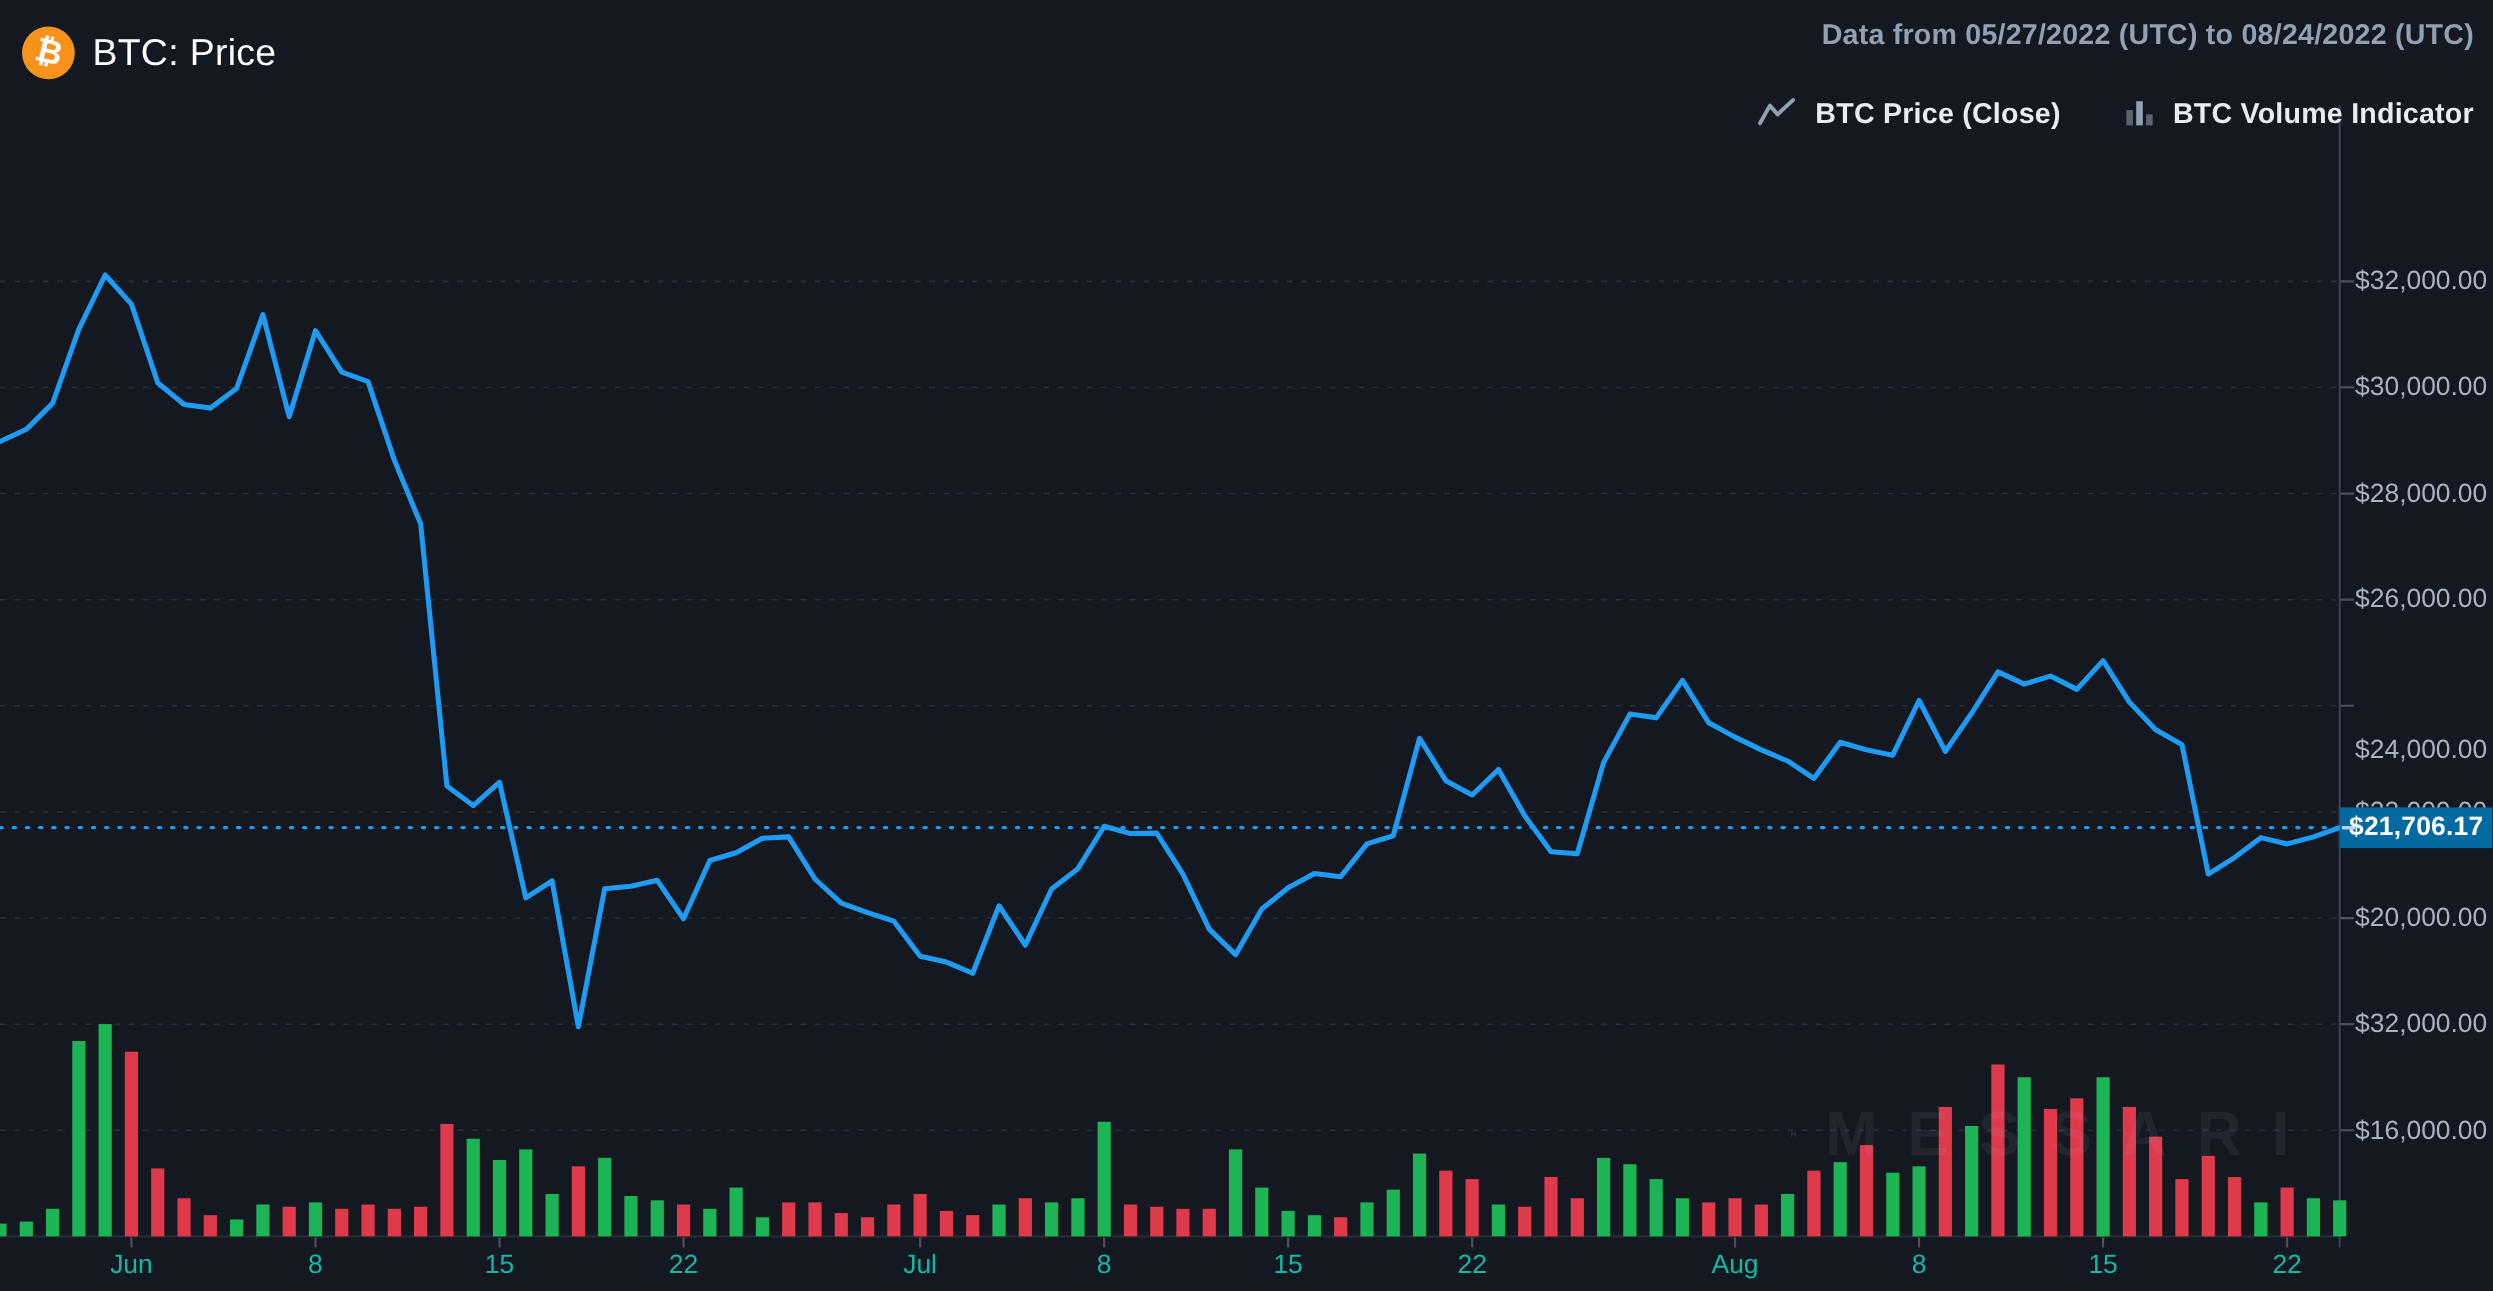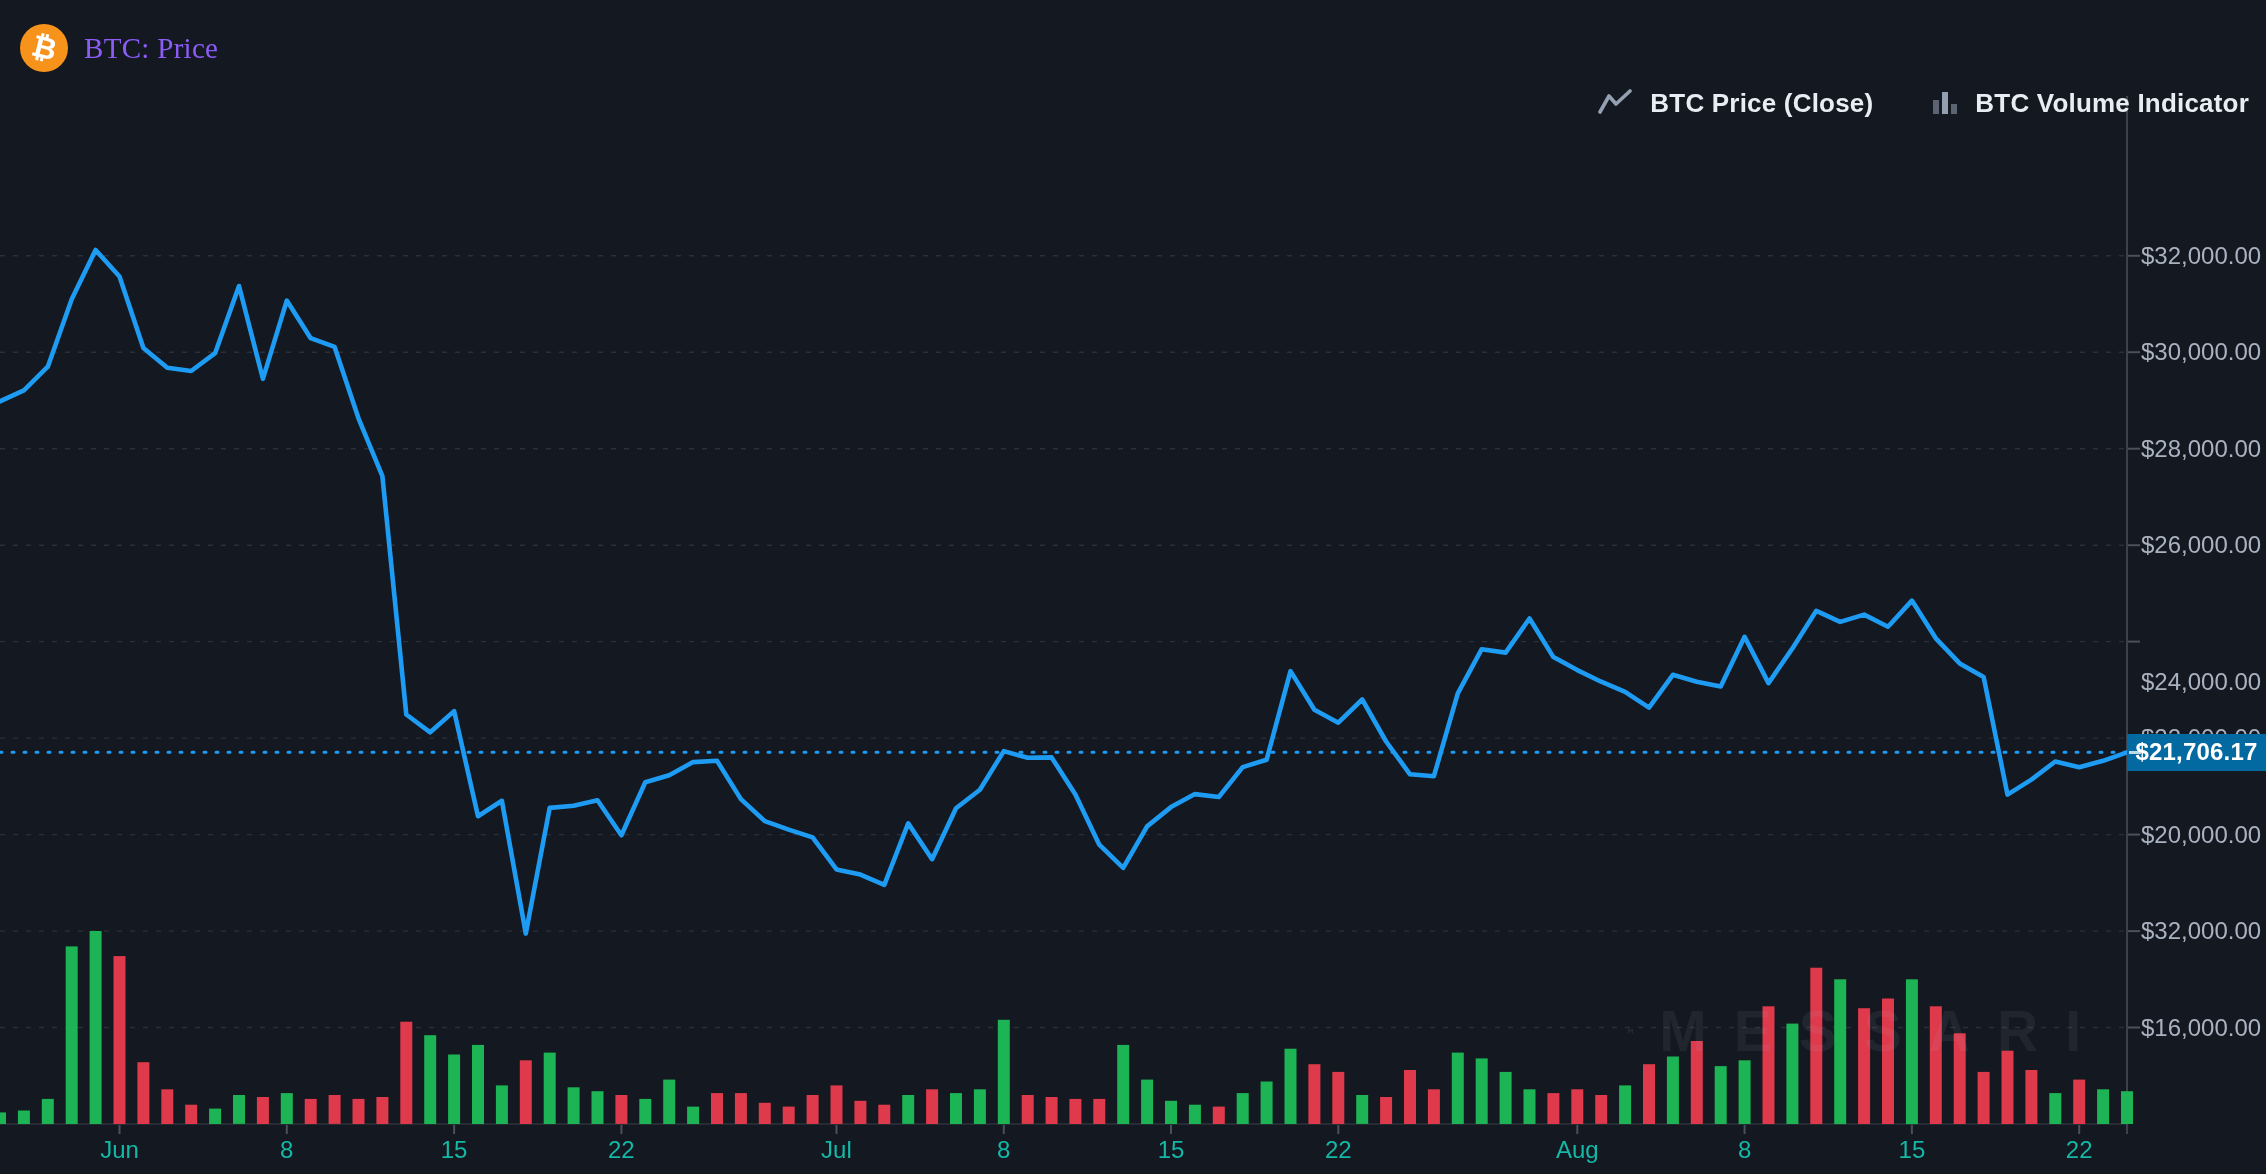--- a/index.html
+++ b/index.html
@@ -13,21 +13,21 @@
   
   .header { position:absolute; top:0; left:0; width:2266px; height:96px; }
   .brand { position:absolute; left:20px; top:24px; display:flex; align-items:center; gap:16px; }
   .btc-logo {
     width:48px; height:48px; border-radius:50%;
     background:#f7931a; color:#ffffff;
     display:flex; align-items:center; justify-content:center;
     font-size:30px; font-weight:bold; transform:rotate(0deg);
   }
   .btc-logo span { display:block; transform:rotate(14deg); }
-  .page-title { font-size:29px; font-weight:500; color:#8b5cf6; letter-spacing:0.3px;font-family:Liberation Serif, serif; }
+  .page-title { font-size:34px; font-weight:500; color:#ffffff; letter-spacing:0.3px; }
   .date-range {
     position:absolute; right:17px; top:16px;
     font-size:26px; font-weight:bold; color:#93a0b2; letter-spacing:0.2px;
   }
   
   .legend {
     position:absolute; right:17px; top:88px;
     display:flex; align-items:center; gap:58px;
   }
   .legend-item { display:flex; gap:14px; cursor:pointer; }
@@ -230,20 +230,21 @@
     <div class="x-axis-label" style="left: 2034.2px;">22</div>
   </div>
 
 <div class="header">
   <div class="brand">
     <div class="btc-logo">
         <span>₿</span>
       </div>
     <div class="page-title">BTC: Price</div>
   </div>
+  <div class="date-range">Data from 05/27/2022 (UTC) to 08/24/2022 (UTC)</div>
 </div>
 
 <div class="legend">
   <div class="legend-item">
     <svg width="38" height="28" viewBox="0 0 38 28">
       <polyline points="2,24 11,8 18,16 32,3" fill="none" stroke="#93a0b2" stroke-width="3.6" stroke-linecap="round" stroke-linejoin="round"></polyline>
     </svg>
     <span class="legend-label">BTC Price (Close)</span>
   </div>
   <div class="legend-item">

